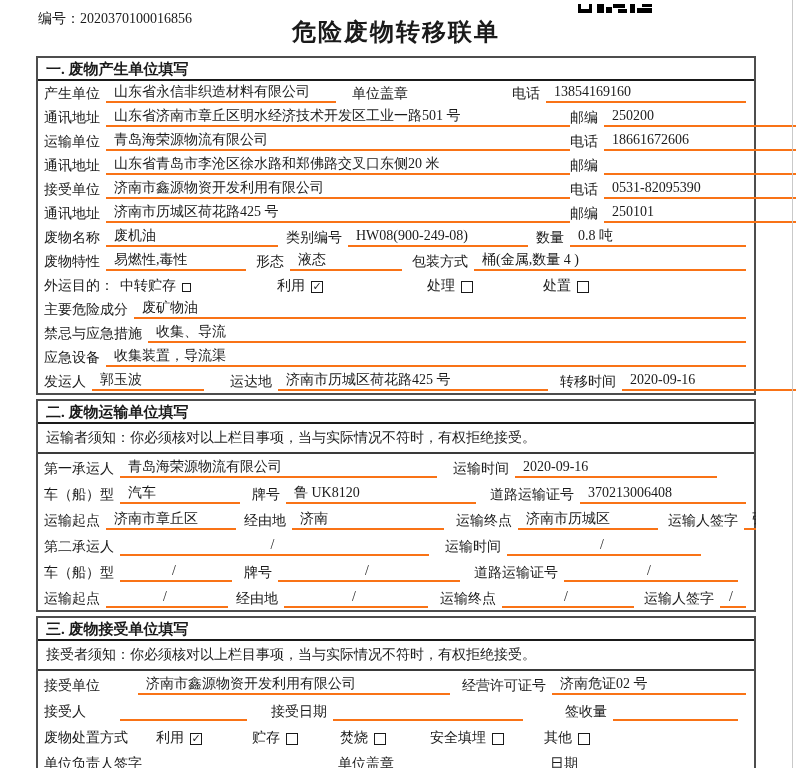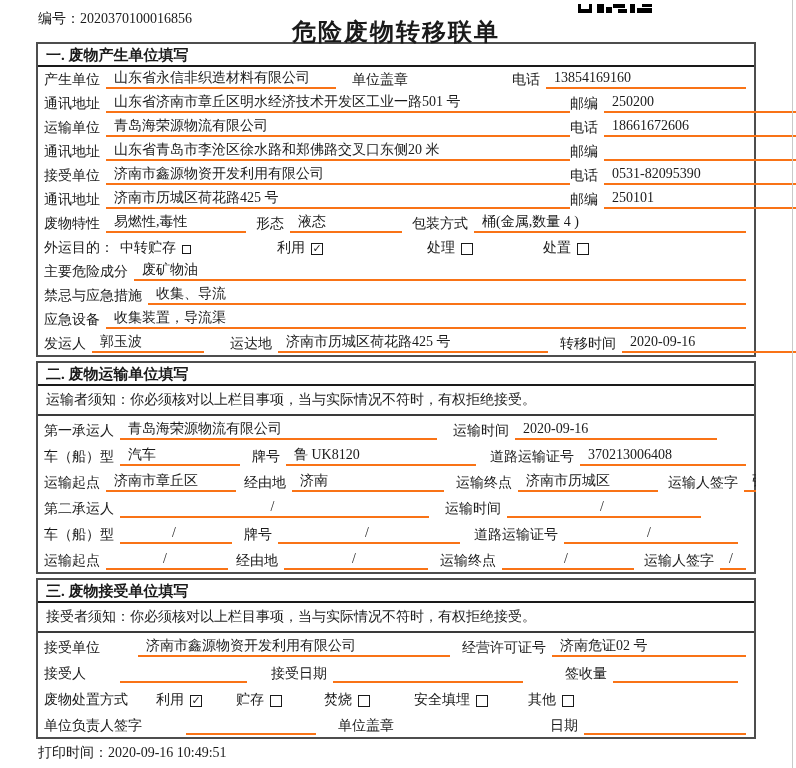--- a/index.html
+++ b/index.html
@@ -1,20 +1,20 @@
 <!DOCTYPE html>
 <html><head>
 <meta charset="utf-8">
 <style>
   html,body{margin:0;padding:0;background:#ffffff;width:796px;height:768px;overflow:hidden;
     font-family:"Liberation Serif","DejaVu Serif",serif;color:#1a1a1a;}
   .page{position:relative;width:796px;height:768px;}
   .page-edge{position:absolute;top:0;right:3px;width:1px;height:768px;background:#c9c9c9;}
   
-  .hdr{position:relative;height:42px;}
+  .hdr{position:relative;height:56px;}
   .doc-no{position:absolute;left:38px;top:10px;font-size:14px;white-space:nowrap;}
   .title{position:absolute;left:36px;width:720px;top:16px;text-align:center;
     font-size:24px;font-weight:bold;letter-spacing:2px;}
   .qr{position:absolute;left:578px;top:0;}
   
   .sec{margin:0 0 4px 36px;width:720px;border:2px solid #4d4d4d;box-sizing:border-box;background:#fff;}
   .sec-h{font-size:15px;font-weight:bold;padding:3px 8px 2px 8px;border-bottom:2px solid #1a1a1a;
     height:23px;box-sizing:border-box;line-height:17px;}
   .notice{display:flex;align-items:center;height:30px;padding:0 8px;border-bottom:2px solid #3a3a3a;
     font-size:14px;box-sizing:border-box;white-space:nowrap;}
@@ -106,20 +106,28 @@
     </div>
 
     <div class="row">
       <span class="lbl">通讯地址</span>
       <span class="val" style="width:452px">济南市历城区荷花路425 号</span>
       <span class="grow"></span>
       <span class="lbl">邮编</span>
       <span class="val" style="width:188px">250101</span>
     </div>
 
+    <div class="row">
+      <span class="lbl">废物名称</span>
+      <span class="val" style="width:160px">废机油</span>
+      <span class="lbl" style="margin-left:8px">类别编号</span>
+      <span class="val" style="width:168px">HW08(900-249-08)</span>
+      <span class="lbl" style="margin-left:8px">数量</span>
+      <span class="val vgrow">0.8 吨</span>
+    </div>
 
     <div class="row">
       <span class="lbl">废物特性</span>
       <span class="val" style="width:128px">易燃性,毒性</span>
       <span class="lbl" style="margin-left:10px">形态</span>
       <span class="val" style="width:100px">液态</span>
       <span class="lbl" style="margin-left:10px">包装方式</span>
       <span class="val vgrow">桶(金属,数量 4 )</span>
     </div>
 
@@ -258,21 +266,21 @@
       <span class="lbl" style="margin-left:42px">签收量</span>
       <span class="val vgrow" style="margin-right:8px"></span>
     </div>
 
     <div class="row" style="height:26px">
       <span class="lbl">废物处置方式</span>
       <span class="opt" style="margin-left:22px">
         <span class="lbl">利用</span>
         <span class="cb checked">✓</span>
       </span>
-      <span class="opt" style="margin-left:34px">
+      <span class="opt" style="margin-left:50px">
         <span class="lbl">贮存</span>
         <span class="cb"></span>
       </span>
       <span class="opt" style="margin-left:42px">
         <span class="lbl">焚烧</span>
         <span class="cb"></span>
       </span>
       <span class="opt" style="margin-left:44px">
         <span class="lbl">安全填埋</span>
         <span class="cb"></span>

